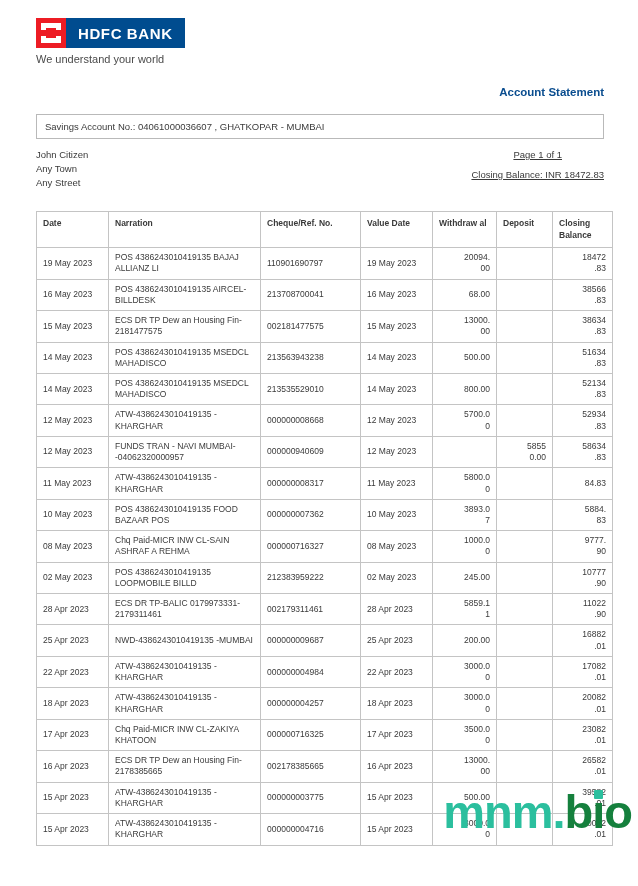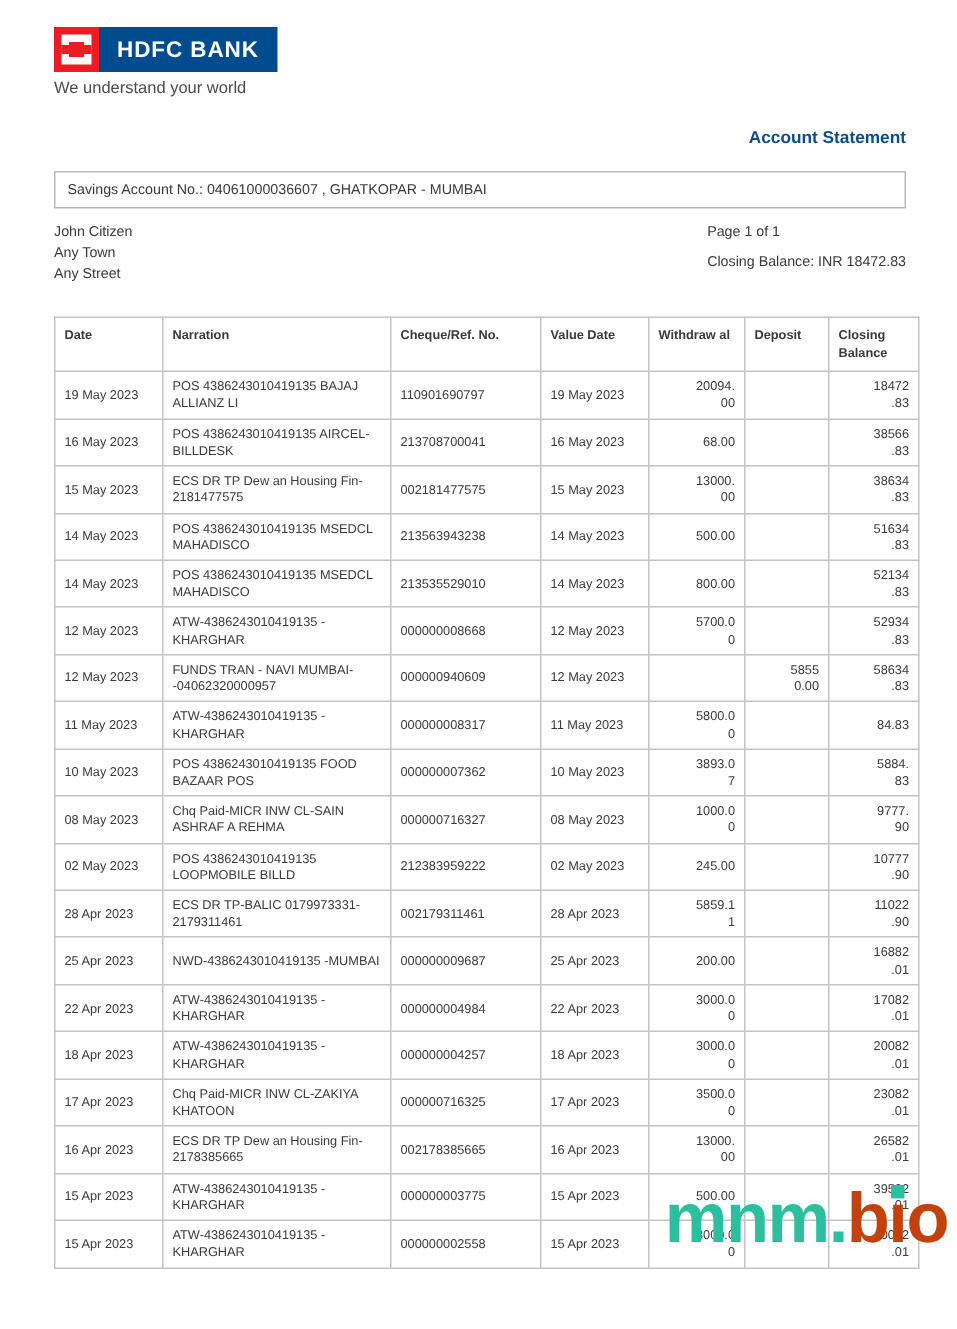--- a/index.html
+++ b/index.html
@@ -32,21 +32,21 @@
 
   
   .account-box {
     margin-top: 16px; border: 1px solid #b9b9b9;
     padding: 6px 8px; font-size: 9.5px; color: #3a3a3a;
   }
 
   
   .info-row { display: flex; justify-content: space-between; margin-top: 9px; }
   .customer { font-size: 9.5px; line-height: 1.45; color: #3a3a3a; }
-  .meta { text-align: left; font-size: 9.5px; color: #3a3a3a; }
+  .meta { text-align: center; font-size: 9.5px; color: #3a3a3a; text-decoration: underline; }
   .meta .page-info { margin-top: 1px; }
   .meta .closing-balance { margin-top: 9px; }
 
   
   table.stmt {
     margin-top: 22px; border-collapse: collapse; table-layout: fixed;
     width: 570px; font-size: 8.5px; color: #3a3a3a;
   }
   table.stmt th, table.stmt td { border: 1px solid #c4c4c4; padding: 4px 6px; }
   table.stmt th {
@@ -63,21 +63,21 @@
   col.c-dep  { width: 56px; }
   col.c-bal  { width: 60px; }
 
   
   .watermark {
     position: absolute; right: 6px; top: 788px;
     font-size: 47px; font-weight: 800; letter-spacing: -1px;
     white-space: nowrap; line-height: 1;
   }
   .wm-teal { color: #2bbf9e; }
-  .wm-navy { color: #c2410c; position: relative; display: inline-block; }
+  .wm-navy { color: #15803d; position: relative; display: inline-block; }
   .wm-navy::after {
     content: ""; position: absolute; left: 29px; top: 2px;
     width: 9px; height: 9px; background: #2bbf9e; border-radius: 1px;
   }
 </style>
 </head>
 <body>
 
 <div class="page">
   <div class="content">
@@ -308,21 +308,21 @@
             <td>000000003775</td>
             <td>15 Apr 2023</td>
             <td class="num">500.00</td>
             <td class="num"></td>
             <td class="num">39582.01</td>
           </tr>
 
           <tr>
             <td>15 Apr 2023</td>
             <td>ATW-4386243010419135 -KHARGHAR</td>
-            <td>000000002558</td>
+            <td>000000004716</td>
             <td>15 Apr 2023</td>
             <td class="num">3000.00</td>
             <td class="num"></td>
             <td class="num">40082.01</td>
           </tr>
         </tbody>
     </table>
 
   </div>
 

